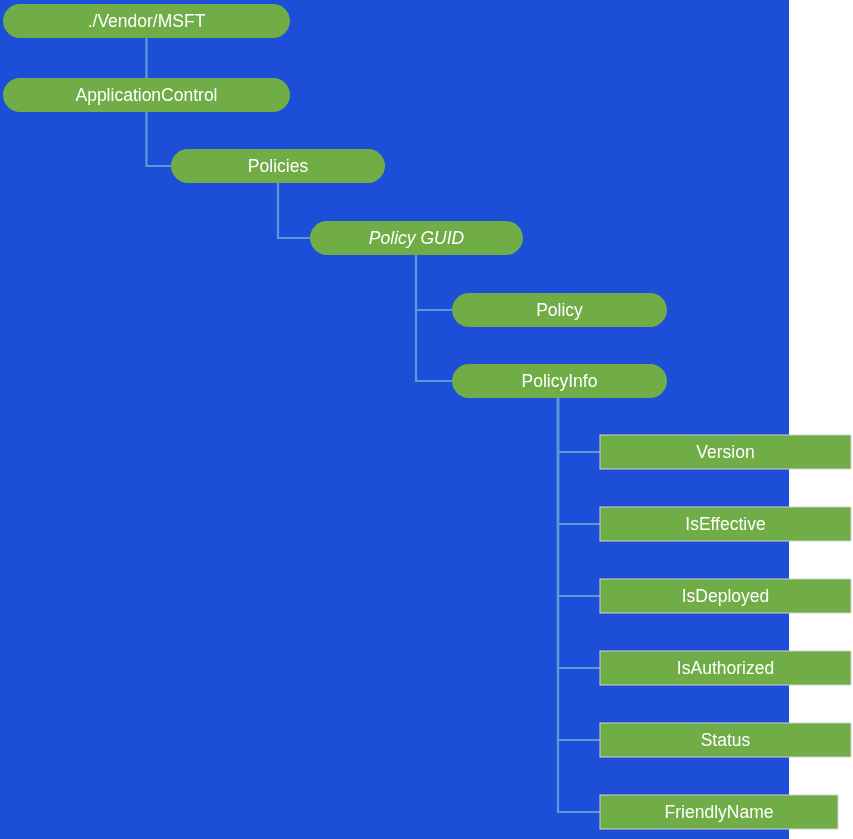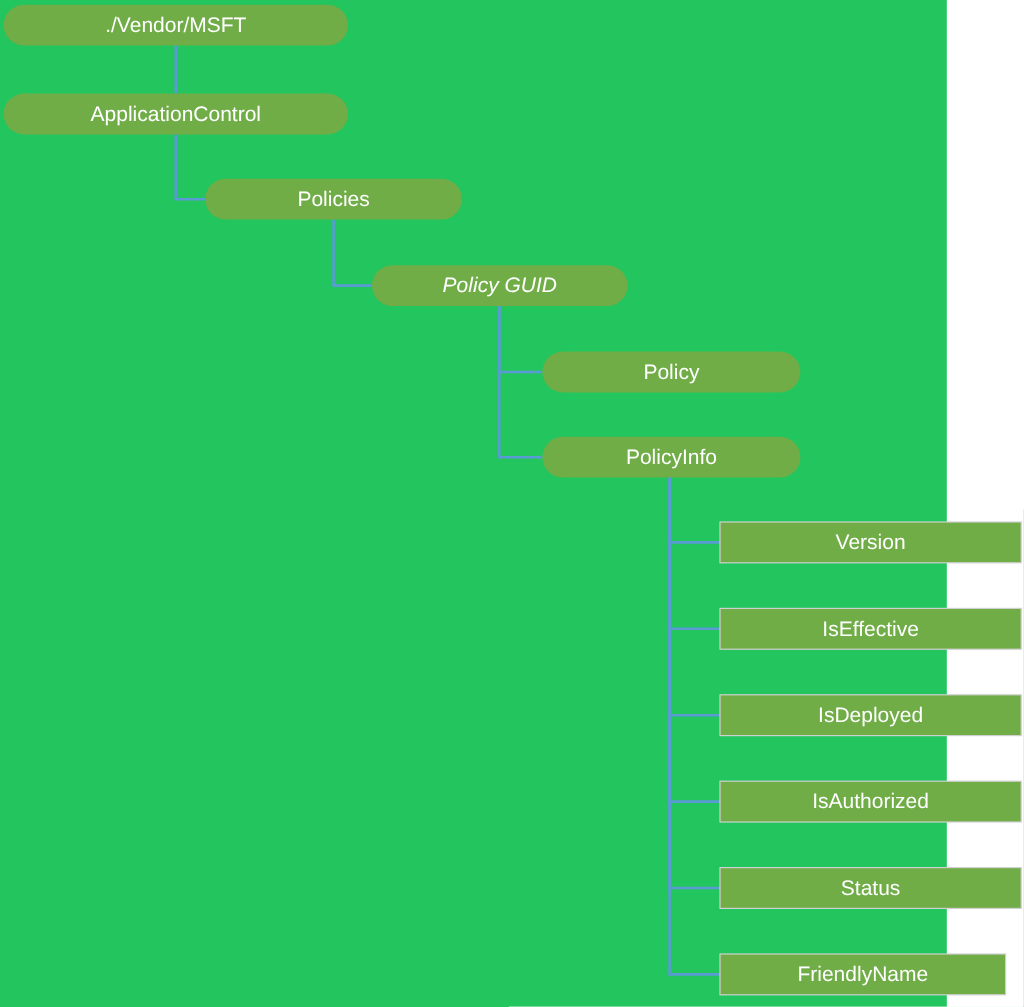--- a/index.html
+++ b/index.html
@@ -11,21 +11,21 @@
   body {
     width: 853px;
     height: 839px;
     font-family: "Liberation Sans", sans-serif;
     overflow: hidden;
   }
   #diagram-root {
     position: relative;
     width: 789px;
     height: 839px;
-    background: #22c55e;
+    background: #1d4ed8;
   }
   #tree-svg {
     position: absolute;
     top: 0;
     left: 0;
     width: 853px;
     height: 839px;
     display: block;
   }
   .node-label {

